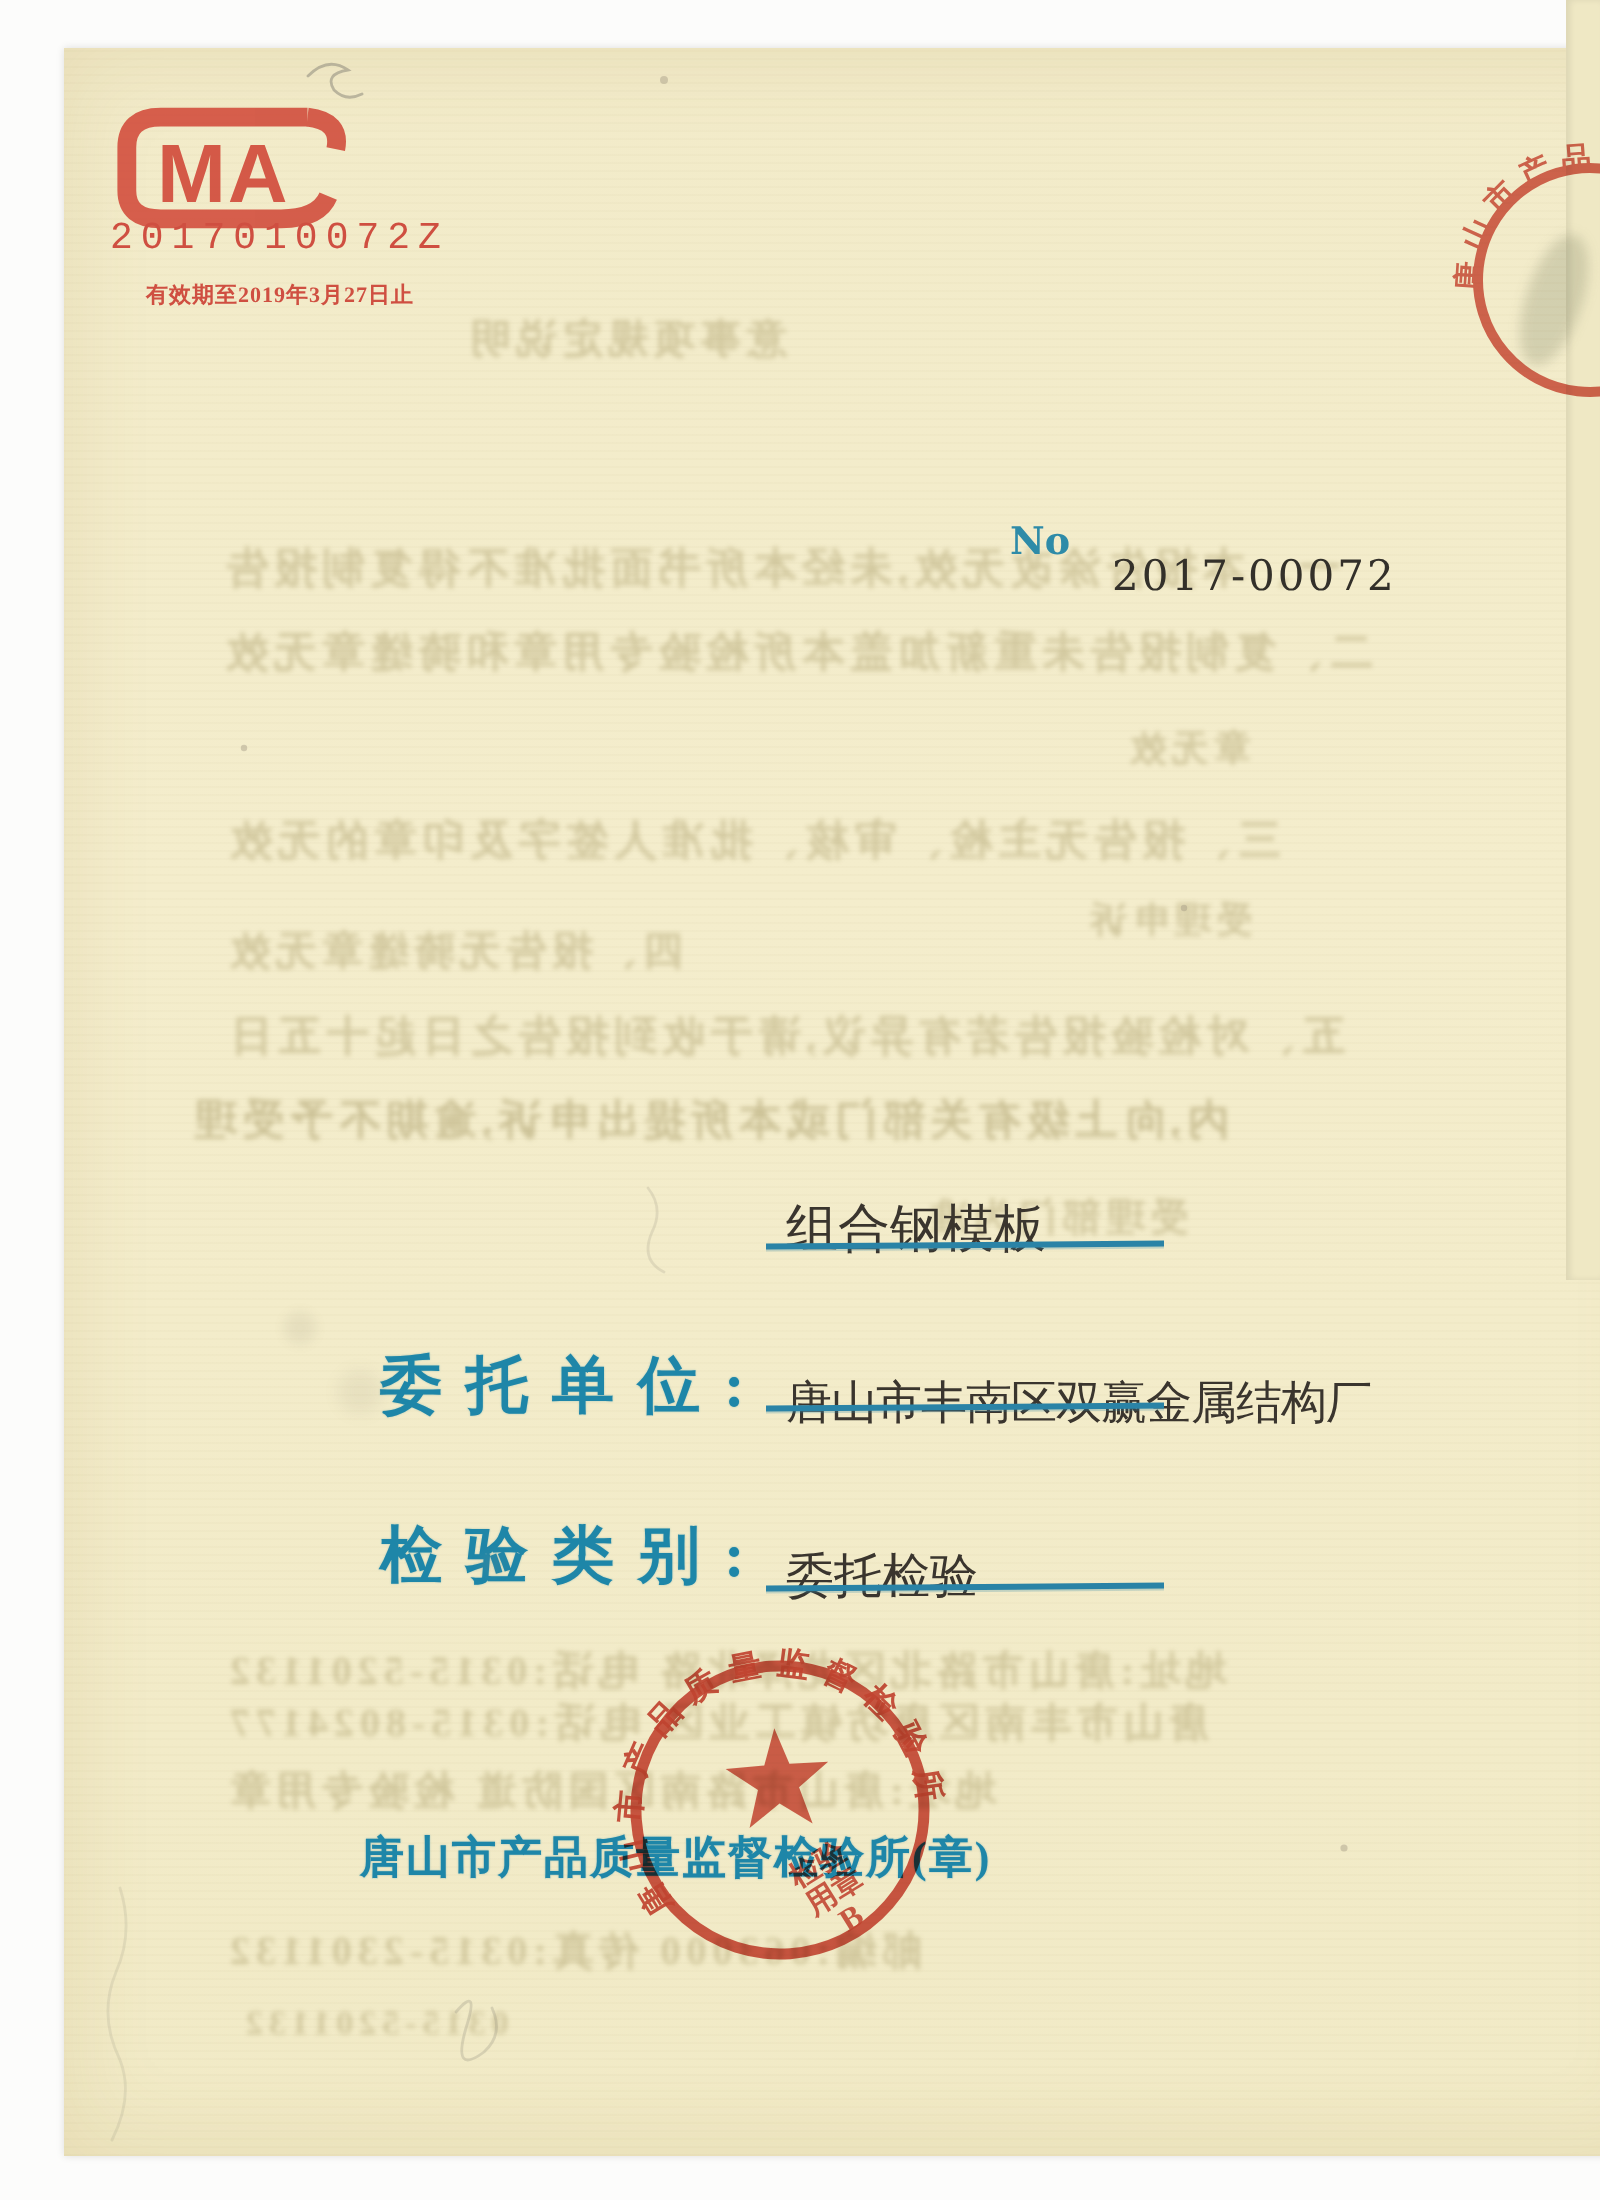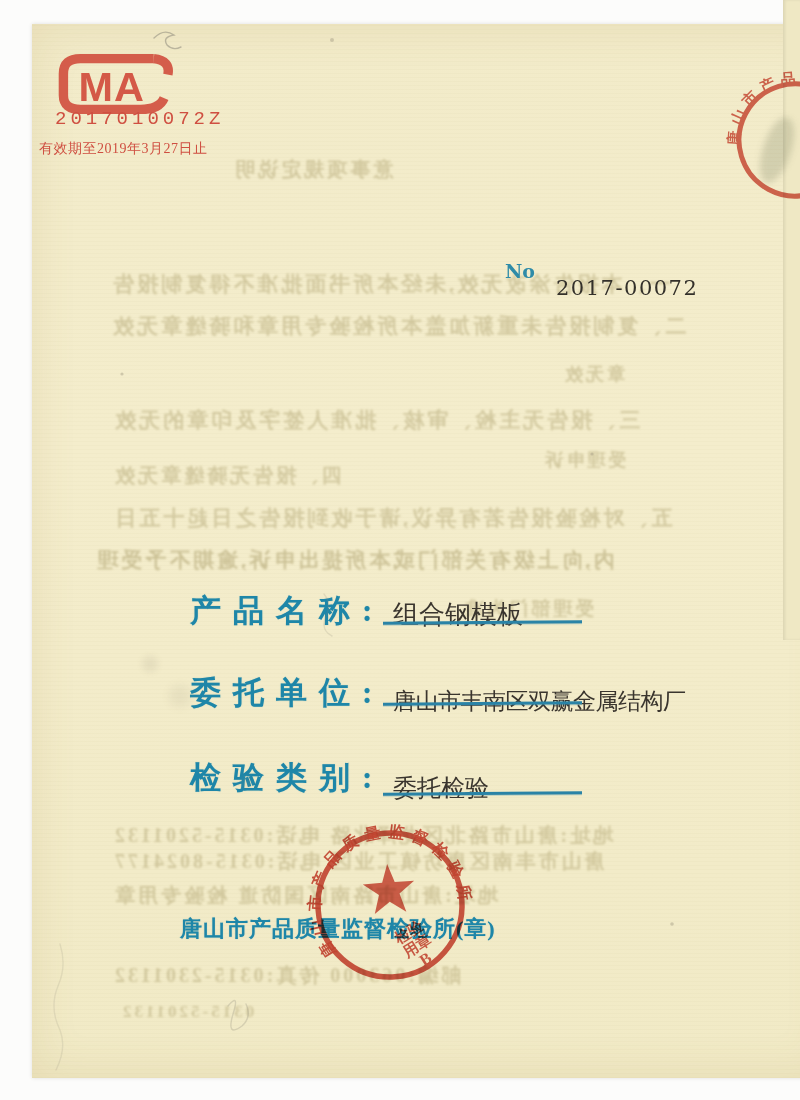--- a/index.html
+++ b/index.html
@@ -40,22 +40,22 @@
   }
 
   
   .cma-wrap { left:23px; top:28px; z-index:2; }
   .cma-num  {
     left:23px; top:84px; z-index:2;
     font-size:19px; letter-spacing:4px; color:#cf4f41;
     font-family:Liberation Mono, monospace;
   }
   .cma-valid {
-    left:7px; top:116px; z-index:2;
-    font-size:14px; letter-spacing:0.5px; color:#cf4f41; font-weight:normal;
+    left:41px; top:116px; z-index:2;
+    font-size:11px; letter-spacing:0.5px; color:#cf4f41; font-weight:bold;
   }
 
   
   .title {
     left:150px; top:156px; z-index:2;
     font-size:71px; font-weight:bold; color:#1e86a8;
     letter-spacing:38px; white-space:nowrap;
     text-shadow:0 0 1px rgba(30,134,168,0.5);
   }
   .no-prefix {
@@ -143,21 +143,20 @@
       <text font-size="15" font-weight="bold" fill="#cd4435" letter-spacing="5">
         <textPath href="#arcC" startOffset="2">唐山市产品质量监督检验所</textPath>
       </text>
     </g>
     <ellipse cx="-18" cy="10" rx="14" ry="34" transform="rotate(18 -18 10)" fill="rgba(108,118,100,0.28)" filter="blur(3px)"></ellipse>
   </svg>
 
   <div class="abs no-prefix">No</div>
   <div class="abs no-value">2017-00072</div>
 
-  <div class="abs row-label" style="top:566px">产品名称:</div>
   <div class="abs row-value" style="top:573px;font-size:26px">组合钢模板</div>
   <div class="abs row-line" style="top:597px"></div>
 
   <div class="abs row-label" style="top:648px">委托单位:</div>
   <div class="abs row-value" style="top:662px;font-size:23px;letter-spacing:-0.5px">唐山市丰南区双赢金属结构厂</div>
   <div class="abs row-line" style="top:678px"></div>
 
   <div class="abs row-label" style="top:733px">检验类别:</div>
   <div class="abs row-value" style="top:748px;font-size:24px">委托检验</div>
   <div class="abs row-line" style="top:768px"></div>

